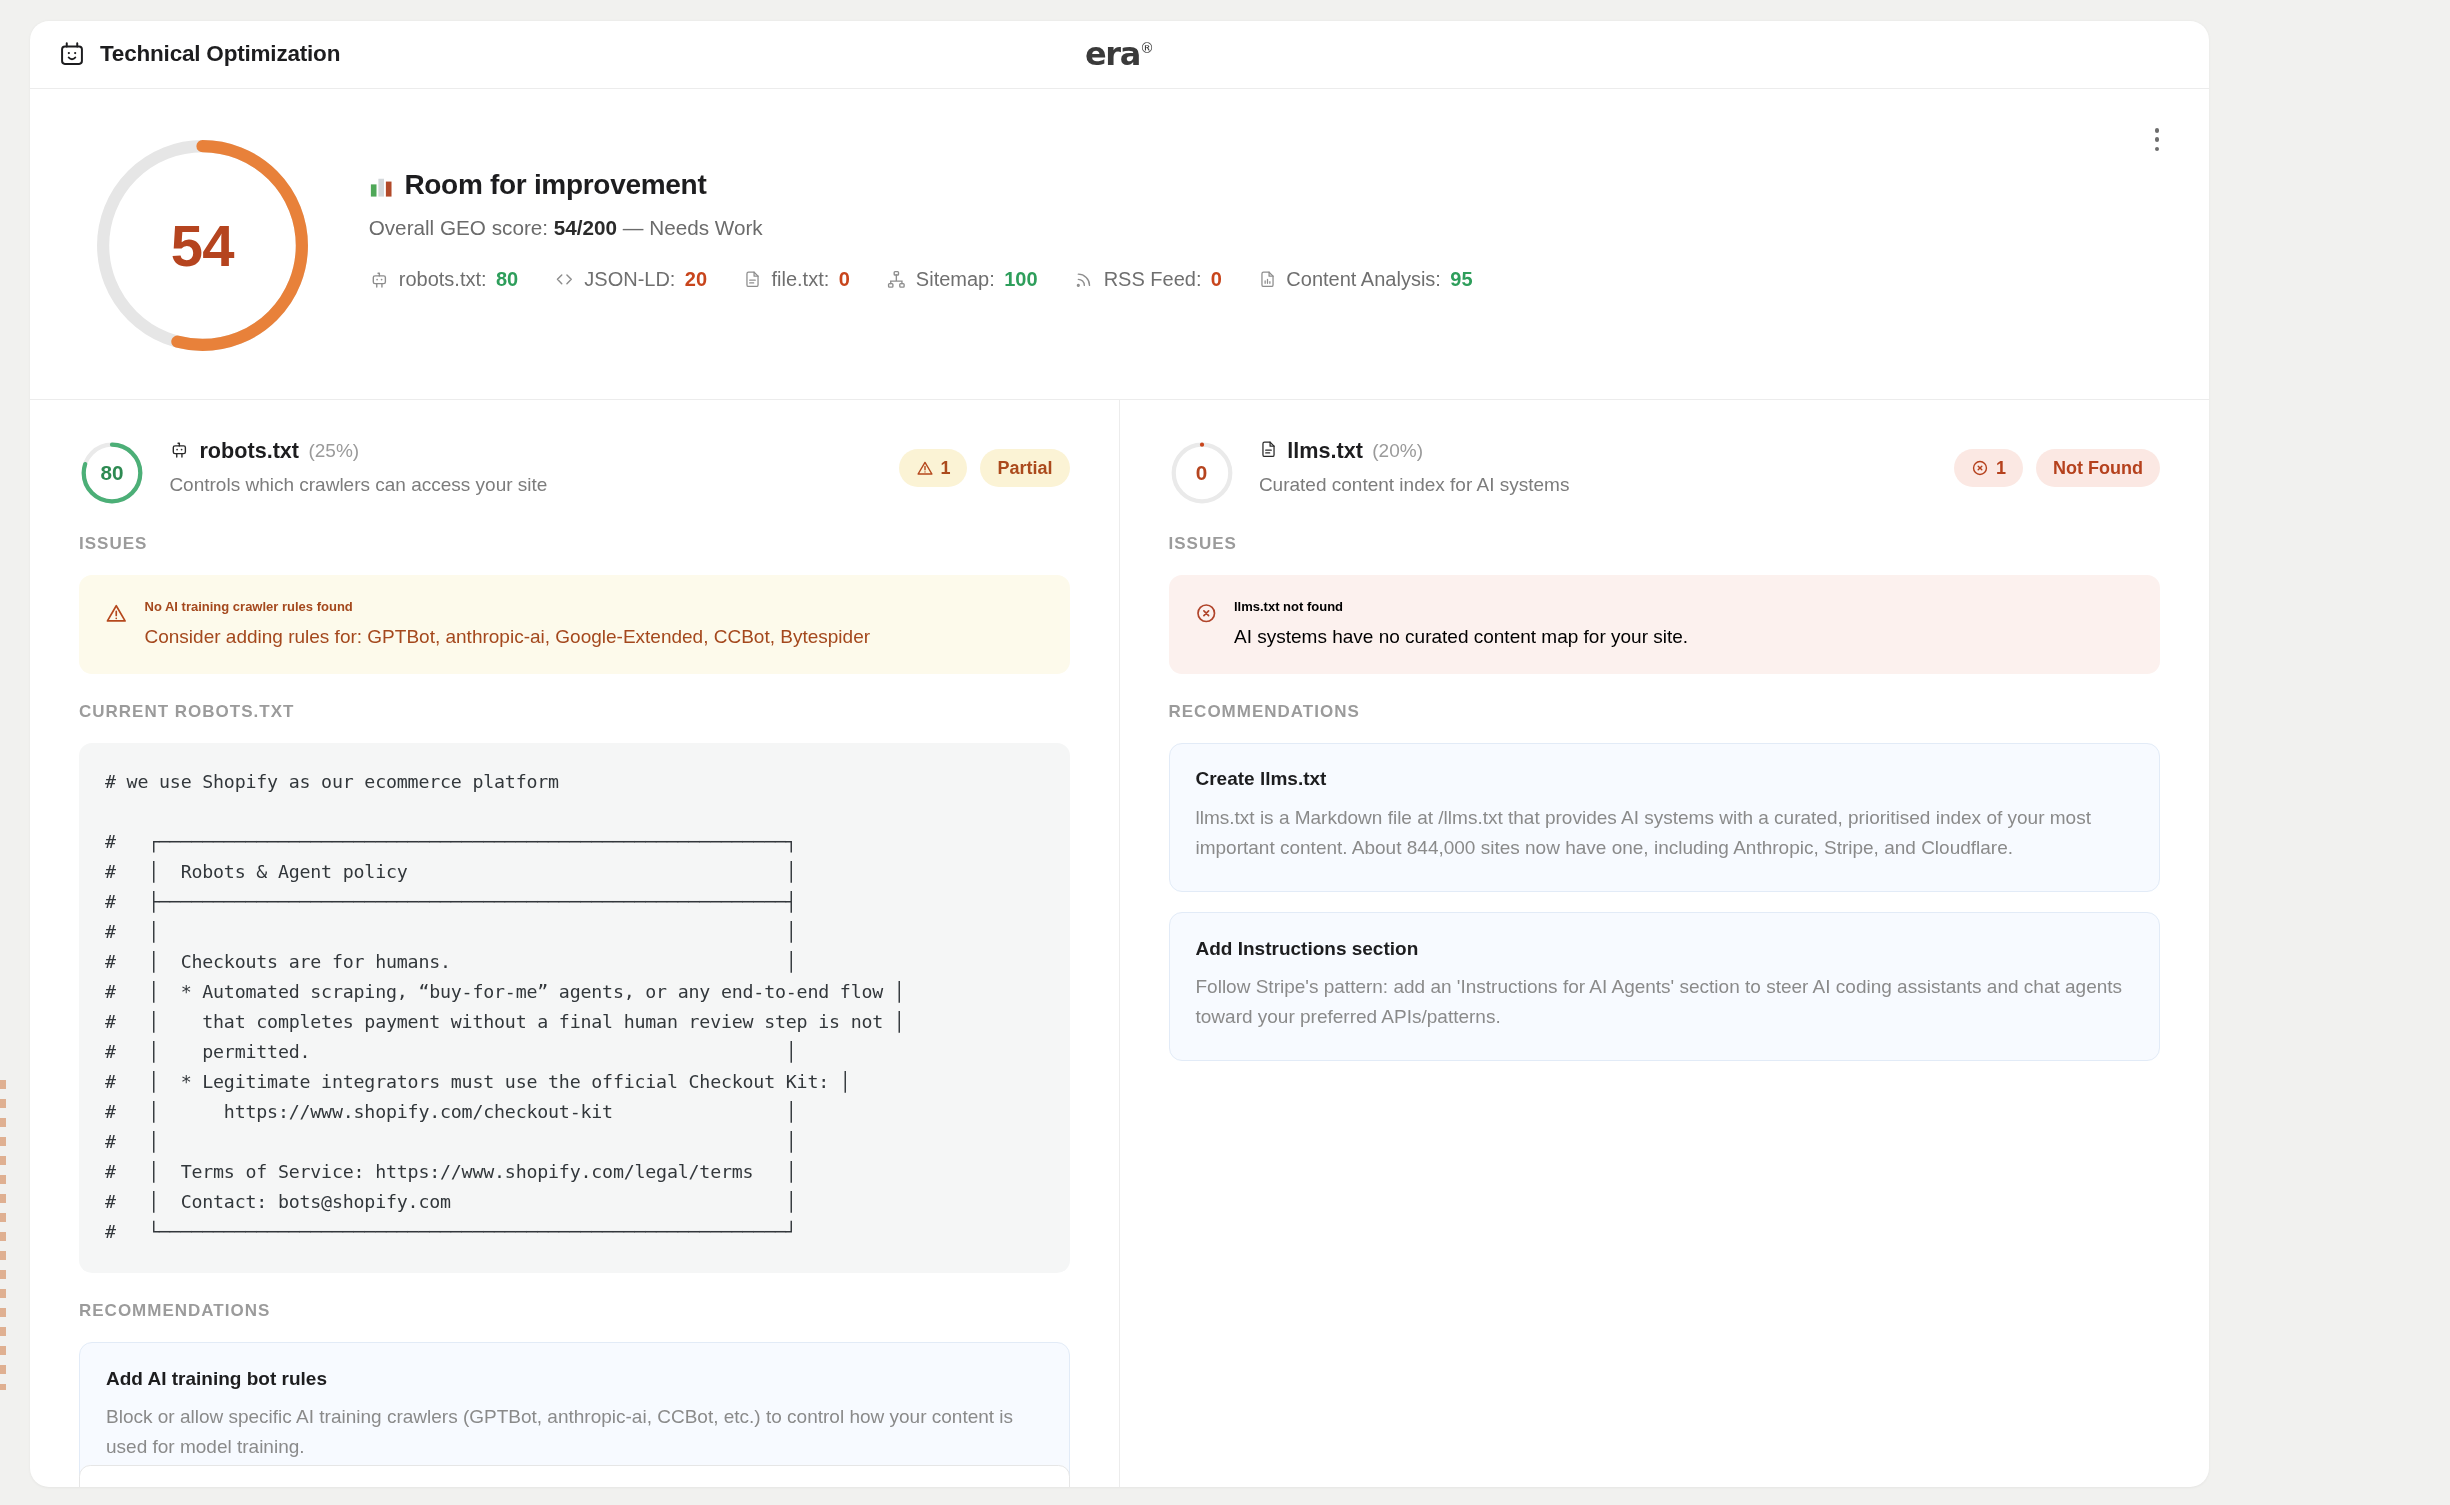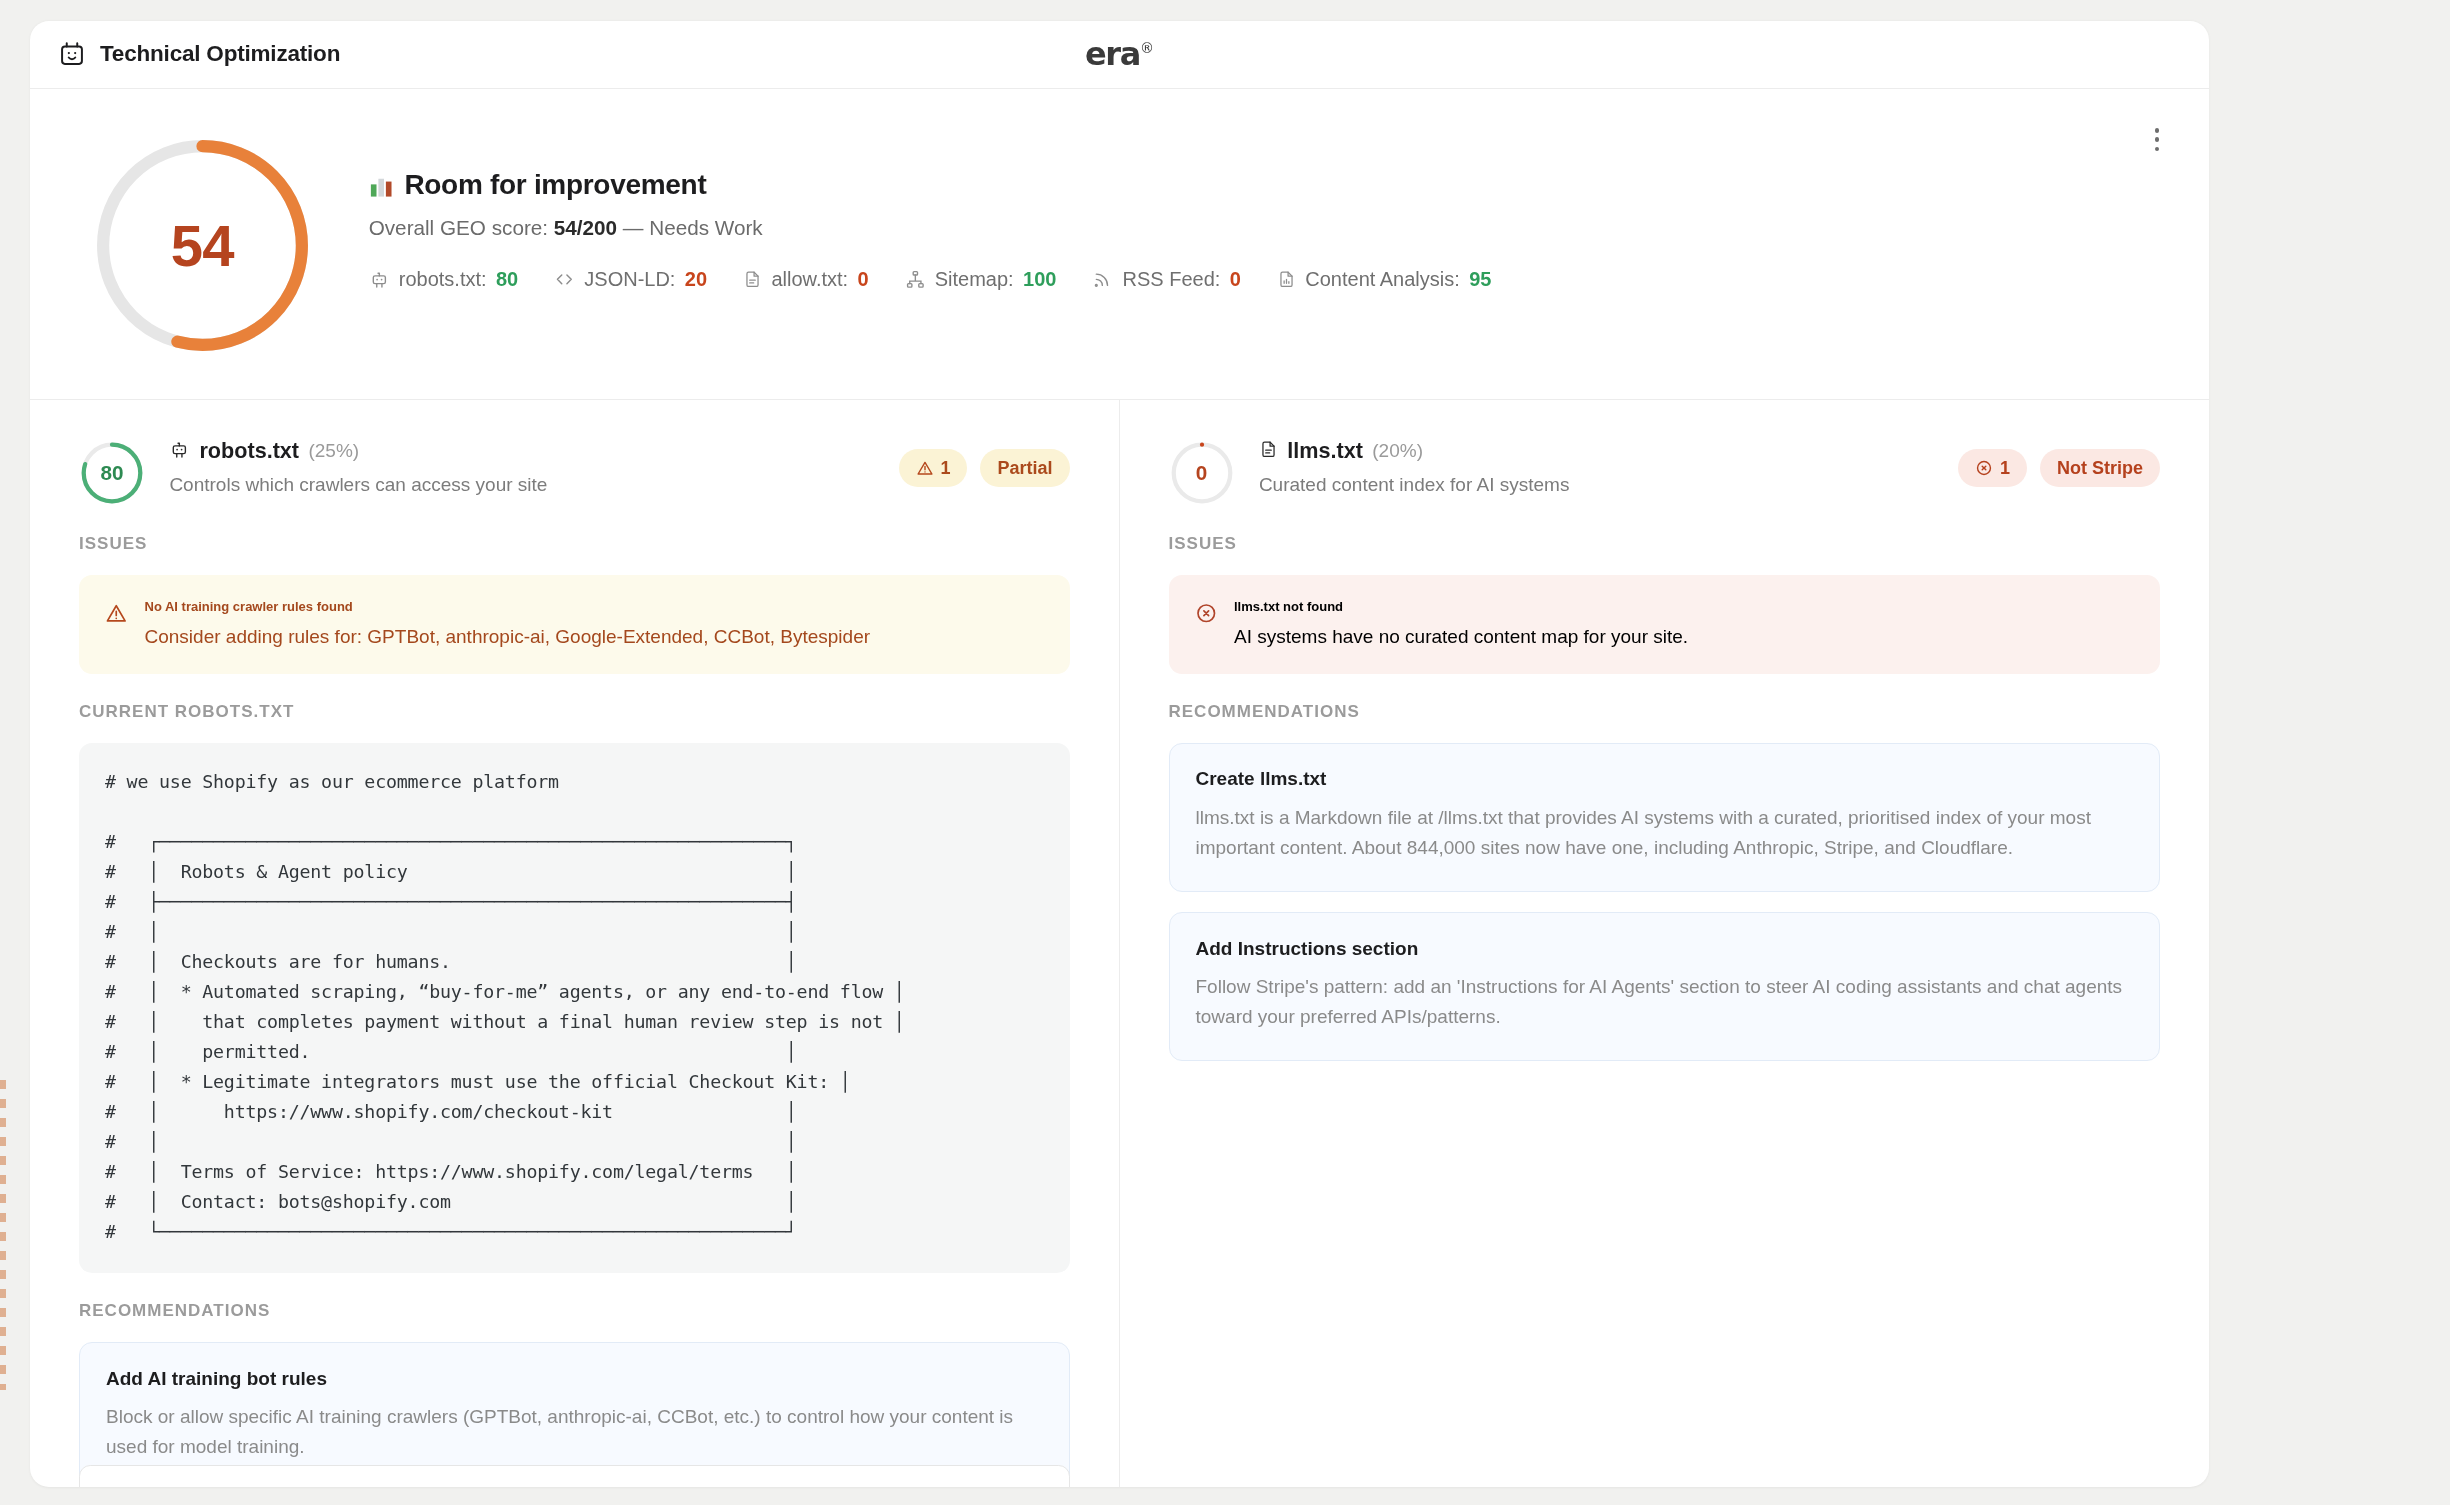--- a/index.html
+++ b/index.html
@@ -356,21 +356,21 @@
           <span class="mv bad">20</span>
         </div>
 
         <div class="metric">
           <span>
             <svg width="19" height="20.7" viewBox="0 0 24 24" fill="none" stroke="currentColor" stroke-width="1.6" stroke-linecap="round" stroke-linejoin="round">
               <path d="M14 3H7a2 2 0 0 0-2 2v14a2 2 0 0 0 2 2h10a2 2 0 0 0 2-2V8z"></path>
                 <path d="M14 3v5h5M8.5 13h7M8.5 16.5h5"></path>
             </svg>
           </span>
-          <span>allow.txt:</span>
+          <span>file.txt:</span>
           <span class="mv bad">0</span>
         </div>
 
         <div class="metric">
           <span>
             <svg width="20.7" height="20.7" viewBox="0 0 24 24" fill="none" stroke="currentColor" stroke-width="1.6" stroke-linecap="round">
               <rect x="9.5" y="3" width="5" height="4" rx="1"></rect>
                 <rect x="3" y="17" width="5" height="4" rx="1"></rect>
                 <rect x="16" y="17" width="5" height="4" rx="1"></rect>
               <path d="M12 7v4M5.5 17v-3h13v3M12 11v3"></path>
@@ -532,21 +532,21 @@
           <div class="badge err">
             <span>
               <svg width="18" height="18" viewBox="0 0 24 24" fill="none" stroke="#b5411d" stroke-width="1.9" stroke-linecap="round">
                 <circle cx="12" cy="12" r="8.6"></circle>
                   <path d="M9.6 9.6l4.8 4.8M14.4 9.6l-4.8 4.8"></path>
               </svg>
             </span>
             <span>1</span>
           </div>
           <div class="badge err">
-            <span>Not Stripe</span>
+            <span>Not Found</span>
           </div>
         </div>
       </div>
 
       <div class="section-label">ISSUES</div>
 
       <div class="issue err">
         <span class="issue-ic">
           <svg width="22.5" height="22.5" viewBox="0 0 24 24" fill="none" stroke="#b0442a" stroke-width="1.8" stroke-linecap="round">
             <circle cx="12" cy="12" r="8.8"></circle>

